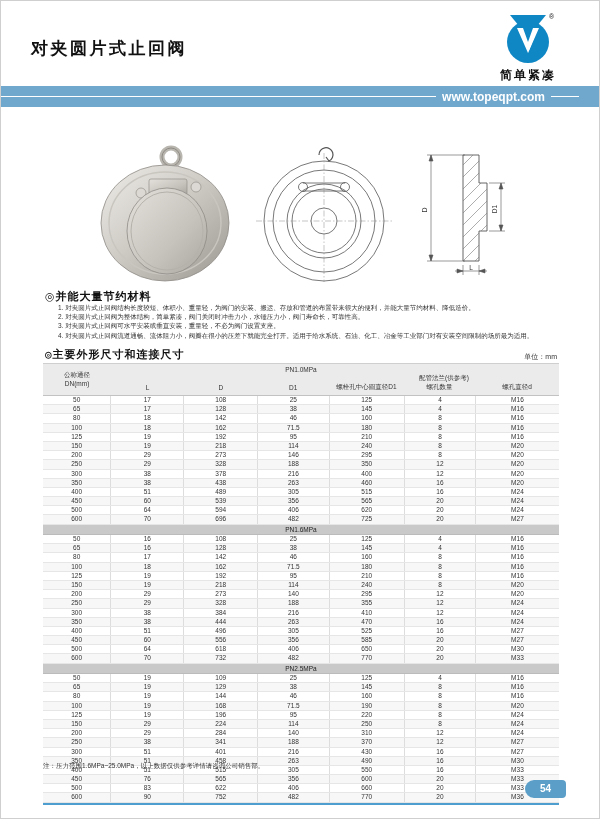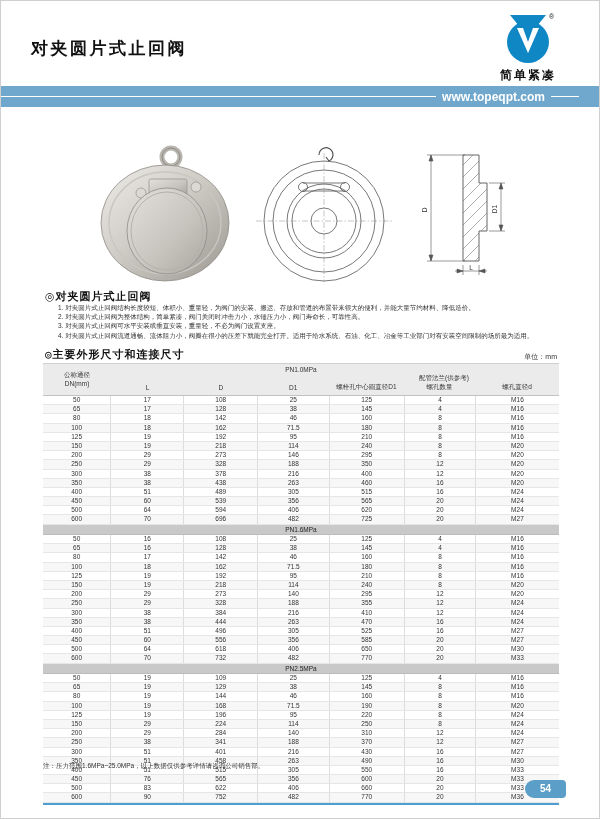--- a/index.html
+++ b/index.html
@@ -164,21 +164,21 @@
         <line x1="66" y1="122" x2="66" y2="132"></line>
       <line x1="42" y1="128" x2="74" y2="128"></line>
       <path d="M50 128 L44 126 L44 130 Z"></path>
         <path d="M66 128 L72 126 L72 130 Z"></path>
     </g>
     <text x="14" y="67" font-size="7" fill="#333" transform="rotate(-90 14 67)" text-anchor="middle">D</text>
     <text x="84" y="66" font-size="6.5" fill="#333" transform="rotate(-90 84 66)" text-anchor="middle">D1</text>
     <text x="58" y="127" font-size="6.5" fill="#333" text-anchor="middle">L</text>
   </svg>
 
-  <div class="sec-heading" style="left:44px;top:288px;">◎对夹圆片式止回阀</div>
+  <div class="sec-heading" style="left:44px;top:288px;">◎并能大量节约材料</div>
   <div class="feature-list">
     <div>1. 对夹圆片式止回阀结构长度较短、体积小、重量轻，为阀门的安装、搬运、存放和管道的布置带来很大的便利，并能大量节约材料、降低造价。</div>
     <div>2. 对夹圆片式止回阀为整体结构，简单紧凑，阀门关闭时冲击力小，水锤压力小，阀门寿命长，可靠性高。</div>
     <div>3. 对夹圆片式止回阀可水平安装或垂直安装，重量轻，不必为阀门设置支座。</div>
     <div>4. 对夹圆片式止回阀流道通畅、流体阻力小，阀瓣在很小的压差下就能完全打开。适用于给水系统、石油、化工、冶金等工业部门对有安装空间限制的场所最为适用。</div>
   </div>
 
   <div class="sec-heading" style="left:44px;top:346px;font-family:Liberation Mono, monospace;">◎主要外形尺寸和连接尺寸</div>
   <div class="unit-label">单位：mm</div>
 

